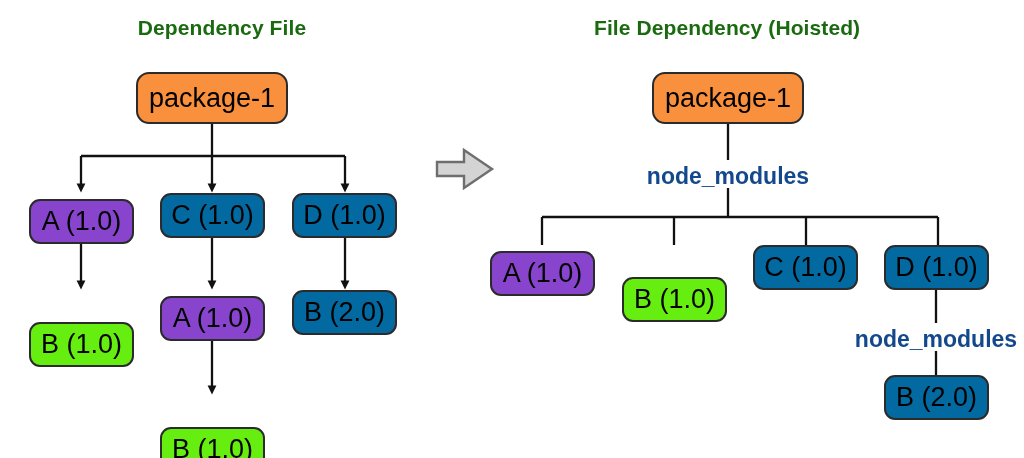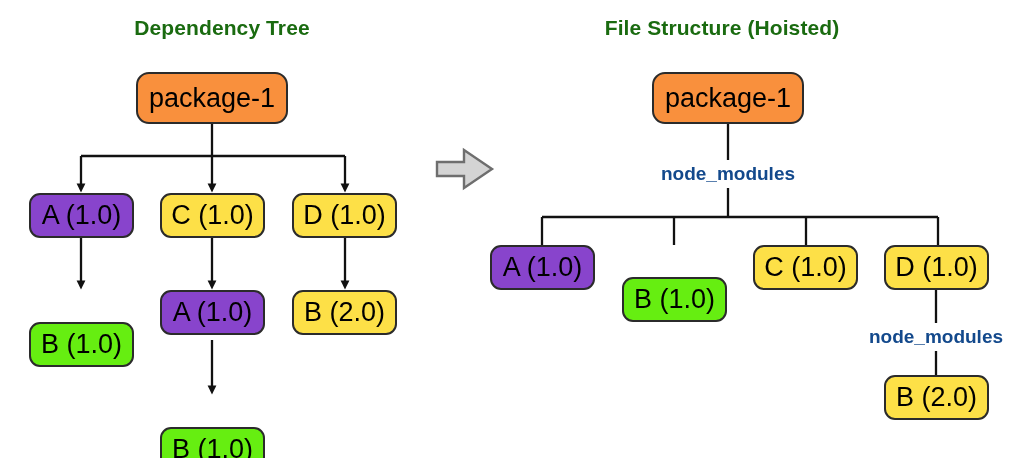--- a/index.html
+++ b/index.html
@@ -42,27 +42,27 @@
     justify-content: center;
     font-size: 27px;
     color: #000000;
     white-space: nowrap;
     background: #ffffff;
   }
   .node.root {
     background: #f9903d;
     border-radius: 13px;
   }
-  .node.purple { background: #8844cc; }
+  .node.purple { background: #8844cc; margin-top: 6px; }
   .node.green  { background: #66ee11; margin-top: 32px; }
-  .node.plain  { background: #fde047; }
+  .node.plain  { background: #0369a1; }
   .dir-label {
     position: absolute;
     color: #13498c;
-    font-size: 19px;
+    font-size: 23px;
     font-weight: bold;
     white-space: nowrap;
     text-align: center;
   }
   .flow-arrow {
     position: absolute;
     left: 434px;
     top: 144px;
     width: 62px;
     height: 50px;
@@ -100,22 +100,22 @@
       <path d="M542,217 L542,245"></path>
       <path d="M674,217 L674,245"></path>
       <path d="M806,217 L806,245"></path>
       <path d="M938,217 L938,245"></path>
 
       <path d="M936,290 L936,323"></path>
       <path d="M936,351 L936,375"></path>
     </g>
   </svg>
 
-  <div class="panel-title" style="left:108px; top:16px; width:228px;">Dependency Tree</div>
-  <div class="panel-title" style="left:594px; top:16px; width:256px;">File Structure (Hoisted)</div>
+  <div class="panel-title" style="left:108px; top:16px; width:228px;">Dependency File</div>
+  <div class="panel-title" style="left:594px; top:16px; width:256px;">File Dependency (Hoisted)</div>
 
   <svg class="flow-arrow" viewBox="0 0 62 50">
     <path d="M3,18 L30,18 L30,6 L58,25 L30,44 L30,32 L3,32 Z" fill="#d4d4d4" stroke="#6e6e6e" stroke-width="2.4" stroke-linejoin="miter"></path>
   </svg>
 
   <div class="node root" style="left:136px; top:72px; width:152px; height:52px;">package-1</div>
 
   <div class="node purple" style="left:29px; top:193px; width:105px; height:45px;">A (1.0)</div>
   <div class="node plain" style="left:160px; top:193px; width:105px; height:45px;">C (1.0)</div>
   <div class="node plain" style="left:292px; top:193px; width:105px; height:45px;">D (1.0)</div>

